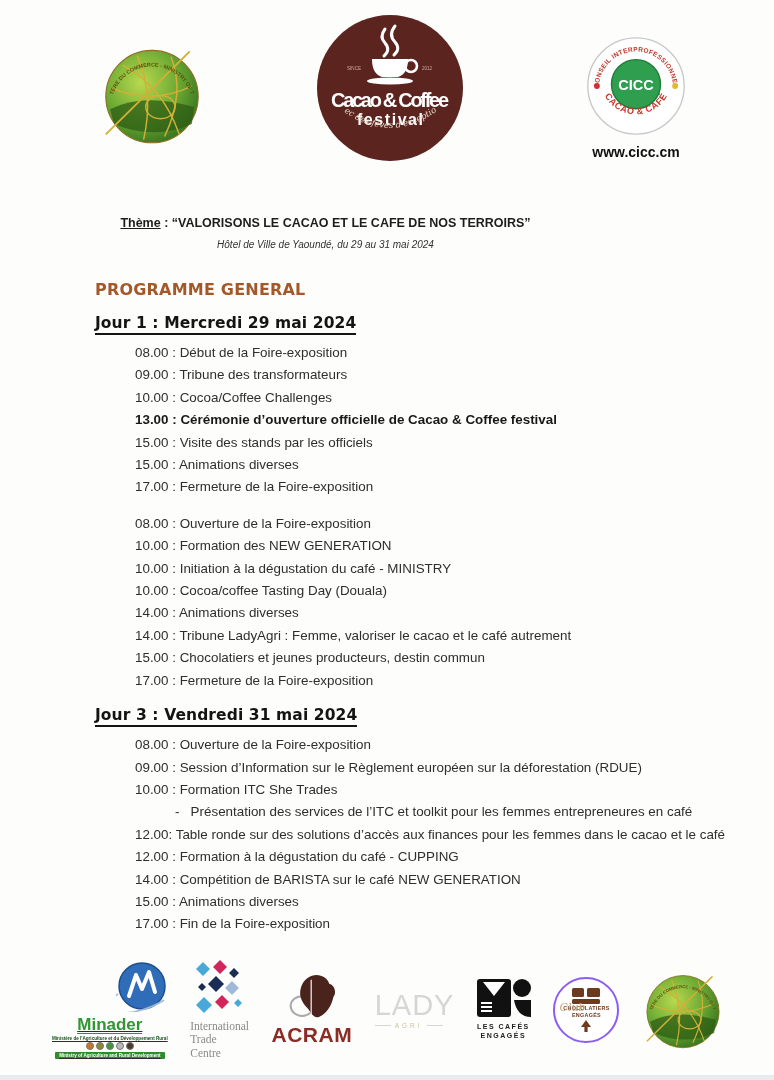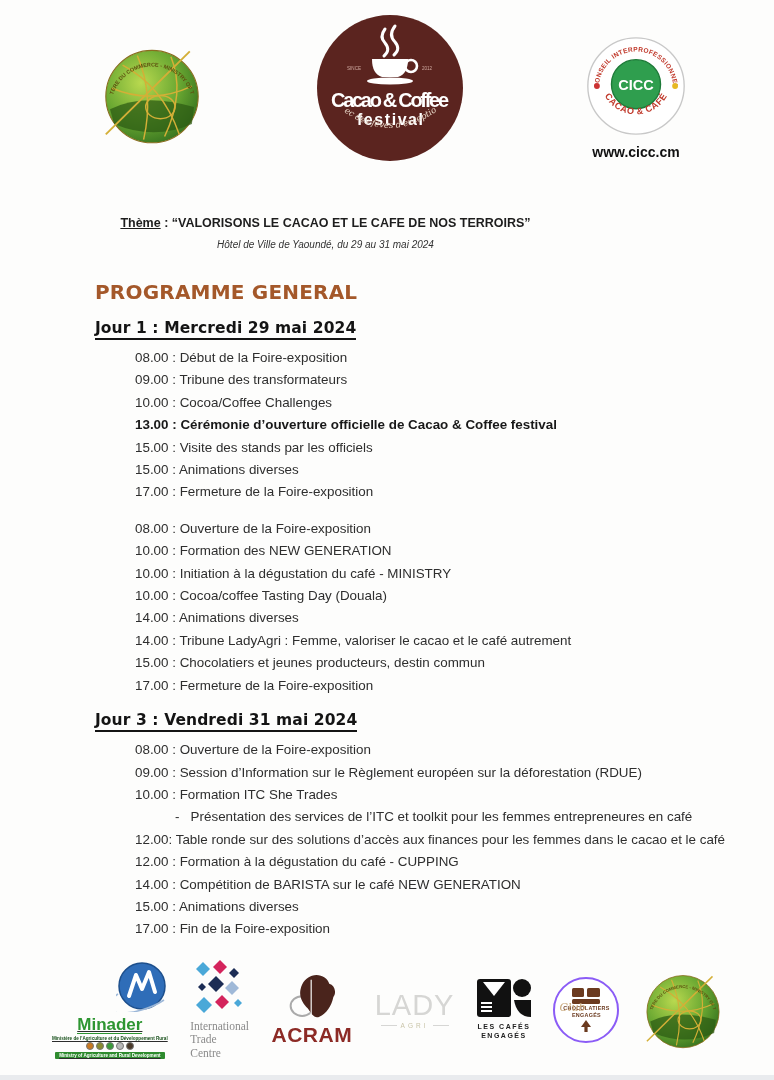--- a/index.html
+++ b/index.html
@@ -16,35 +16,35 @@
   .cicc-url { margin-top:4px; font-size:14px; font-weight:bold; color:#111; }
 
   
   .theme-block { position:absolute; top:216px; left:0; width:651px; text-align:center; }
   .theme-line { font-size:12.5px; font-weight:bold; color:#1d1d1d; white-space:pre-wrap; }
   .theme-label { text-decoration:underline; }
   .venue-line { margin-top:9px; font-size:10px; font-style:italic; color:#333; }
 
   
   .program { position:absolute; top:280px; left:95px; right:30px; }
-  .program-title { font-family:"DejaVu Sans", sans-serif; font-size:20px; font-weight:bold;
+  .program-title { font-family:"DejaVu Sans", sans-serif; font-size:16px; font-weight:bold;
                    color:#a4582a; letter-spacing:.2px; margin-bottom:15px; }
   .day { margin-bottom:14px; }
   .day-heading { display:inline-block; font-family:"DejaVu Sans", sans-serif; font-size:15.5px;
                  font-weight:bold; color:#141414; border-bottom:2.5px solid #141414;
                  padding-bottom:1px; margin-bottom:7px; letter-spacing:.1px; }
   .day-items { list-style:none; padding-left:40px; }
   .item { font-size:13.4px; line-height:22.4px; color:#2e2e2e; white-space:nowrap; }
   .item-text.bold { font-weight:bold; color:#181818; }
   .item-text.sub { display:inline-block; padding-left:40px; white-space:pre; }
 
   
   .partners { position:absolute; left:52px; right:50px; top:962px; height:95px;
               display:flex; align-items:center; justify-content:space-between; }
-  .partner { display:flex; flex-direction:column; align-items:center; }
+  .partner { display:flex; flex-direction:column; align-items:flex-start; }
 
   .minader { display:flex; align-items:flex-end; gap:4px;text-decoration:underline; }
   .minader-right { display:flex; flex-direction:column; align-items:center; }
   .minader-name { font-size:17px; font-weight:bold; color:#2e9632; border-bottom:1.5px solid #2e9632; line-height:1; }
   .minader-fr { font-size:4.6px; font-weight:bold; color:#17501a; margin-top:1.5px; white-space:nowrap; }
   .minader-emblems { display:flex; gap:2px; margin-top:1.5px; }
   .minader-emblems i { width:8px; height:8px; border-radius:50%; border:.5px solid #777; display:block; }
   .minader-en { margin-top:1.5px; background:#2e8b2e; color:#fff; font-size:4.6px; font-weight:bold;
                 padding:1px 4px; border-radius:1px; white-space:nowrap; }
 

